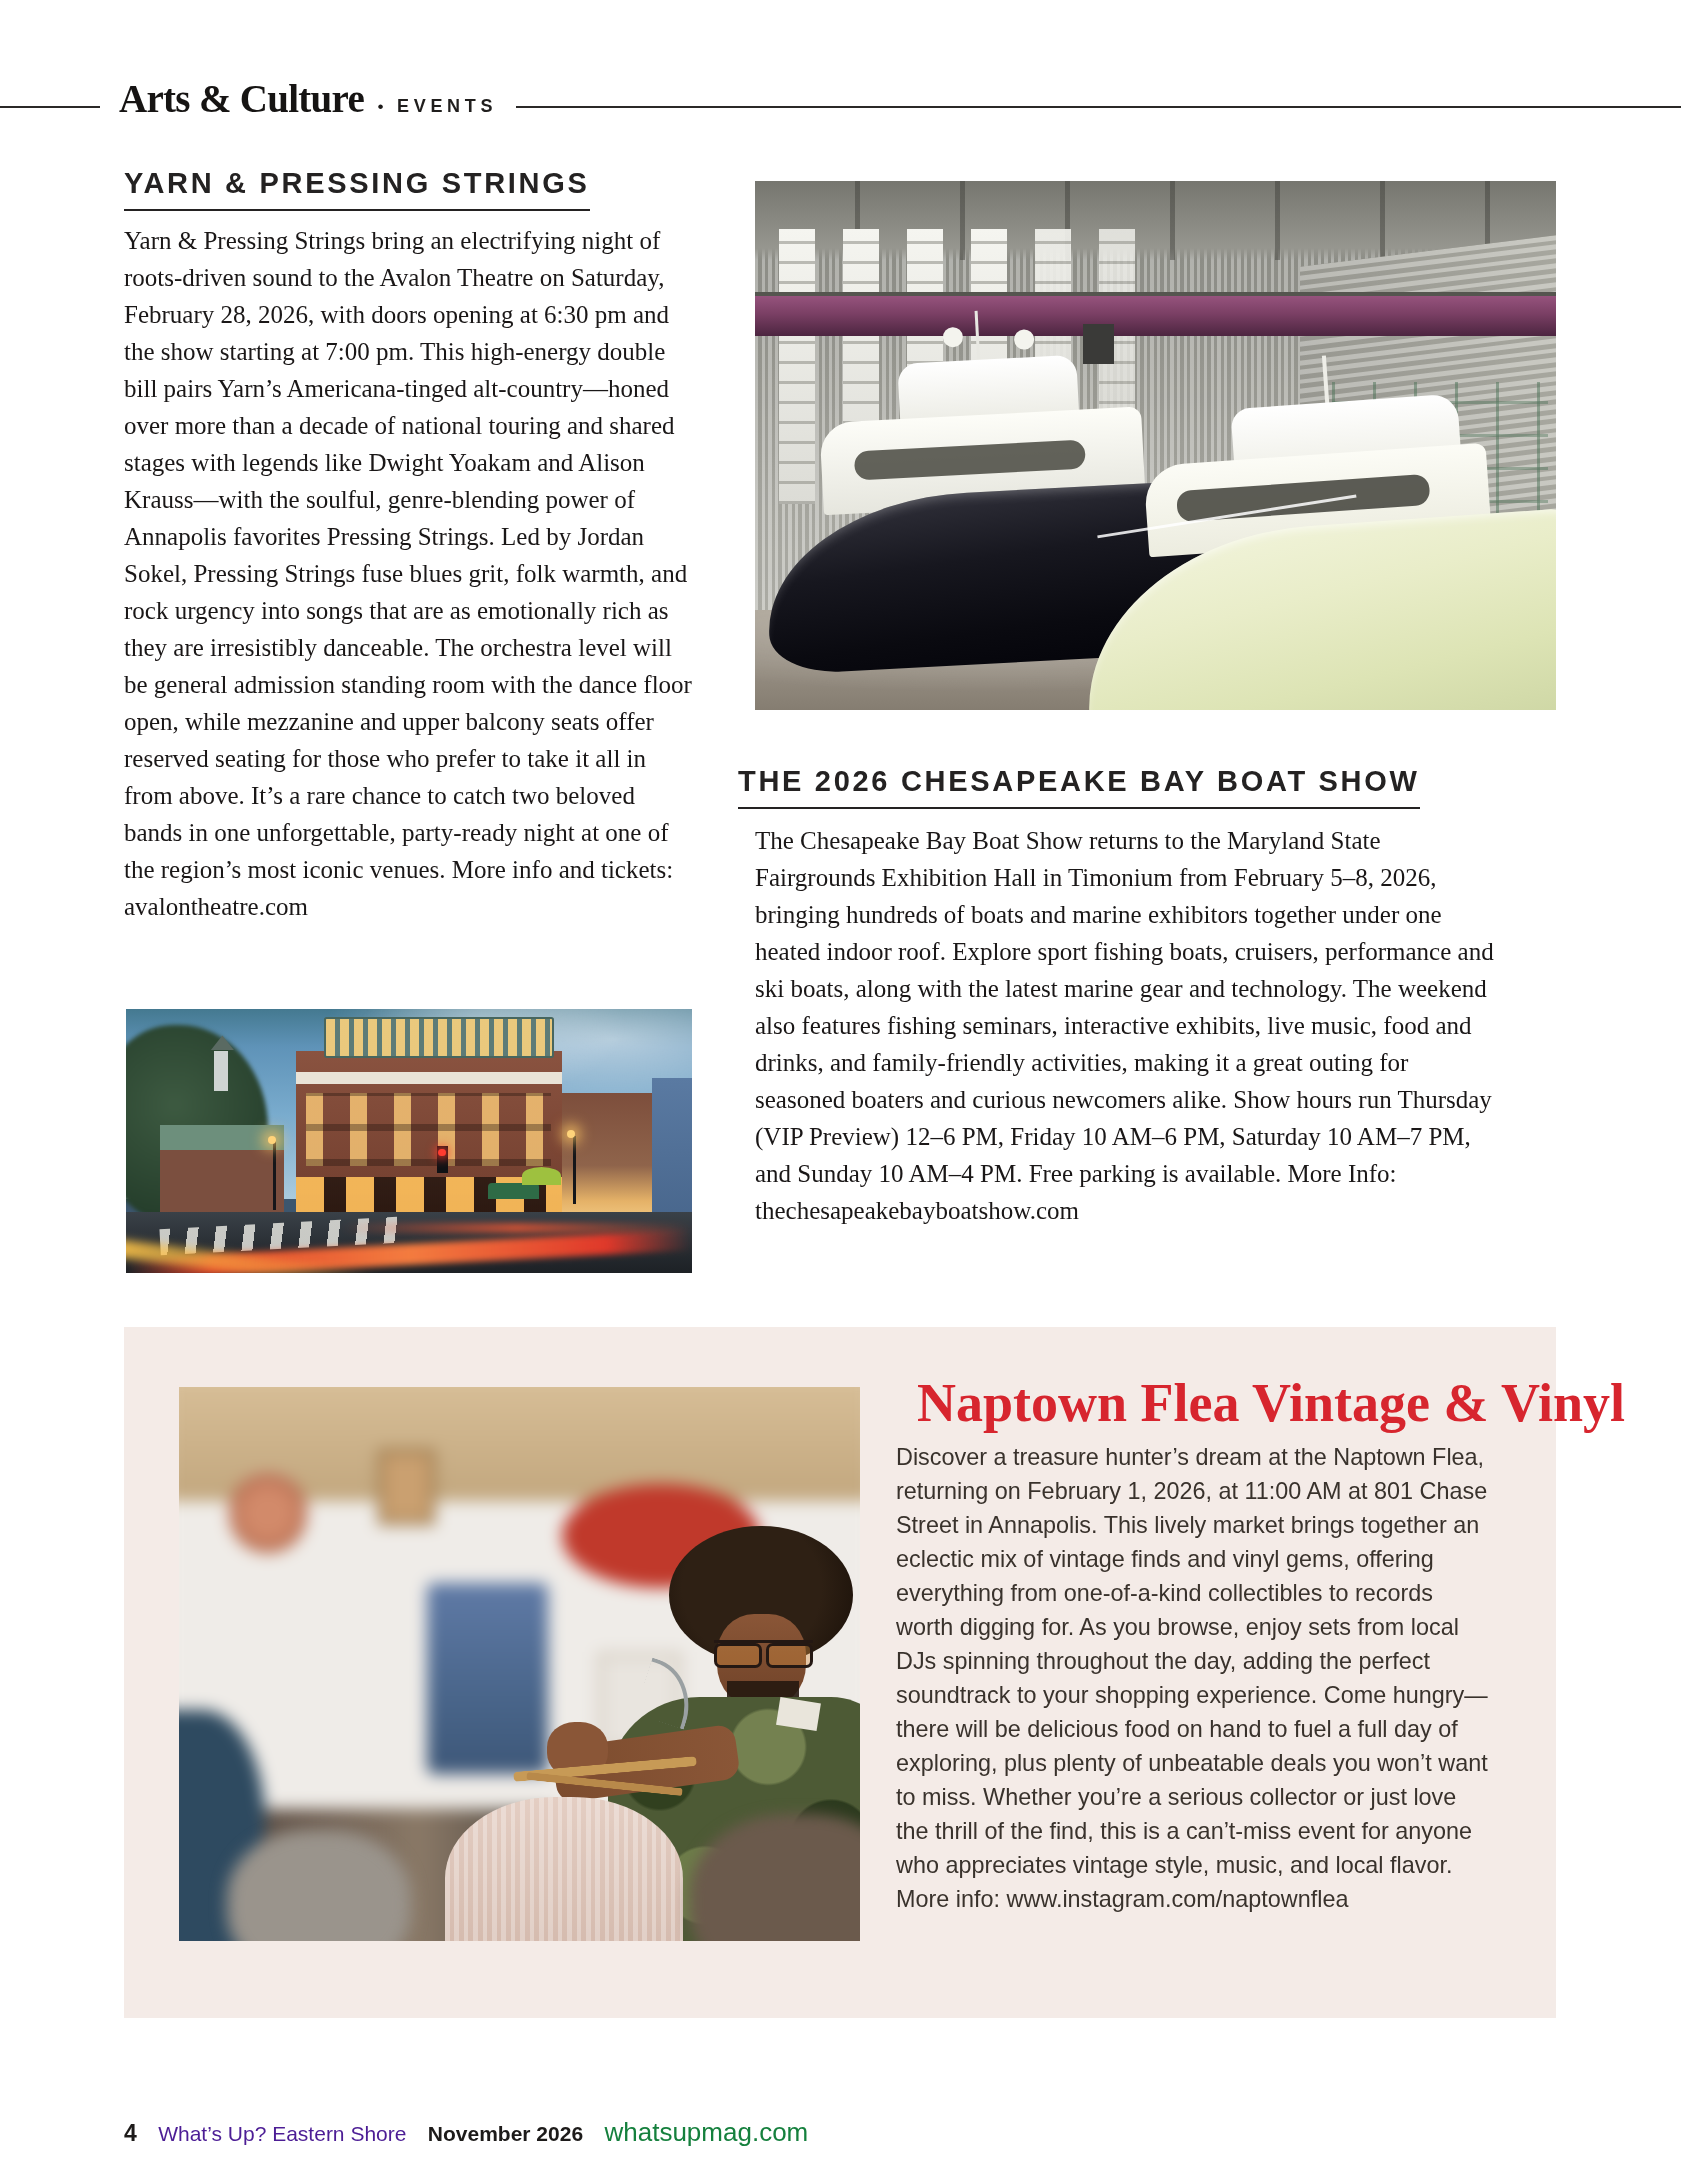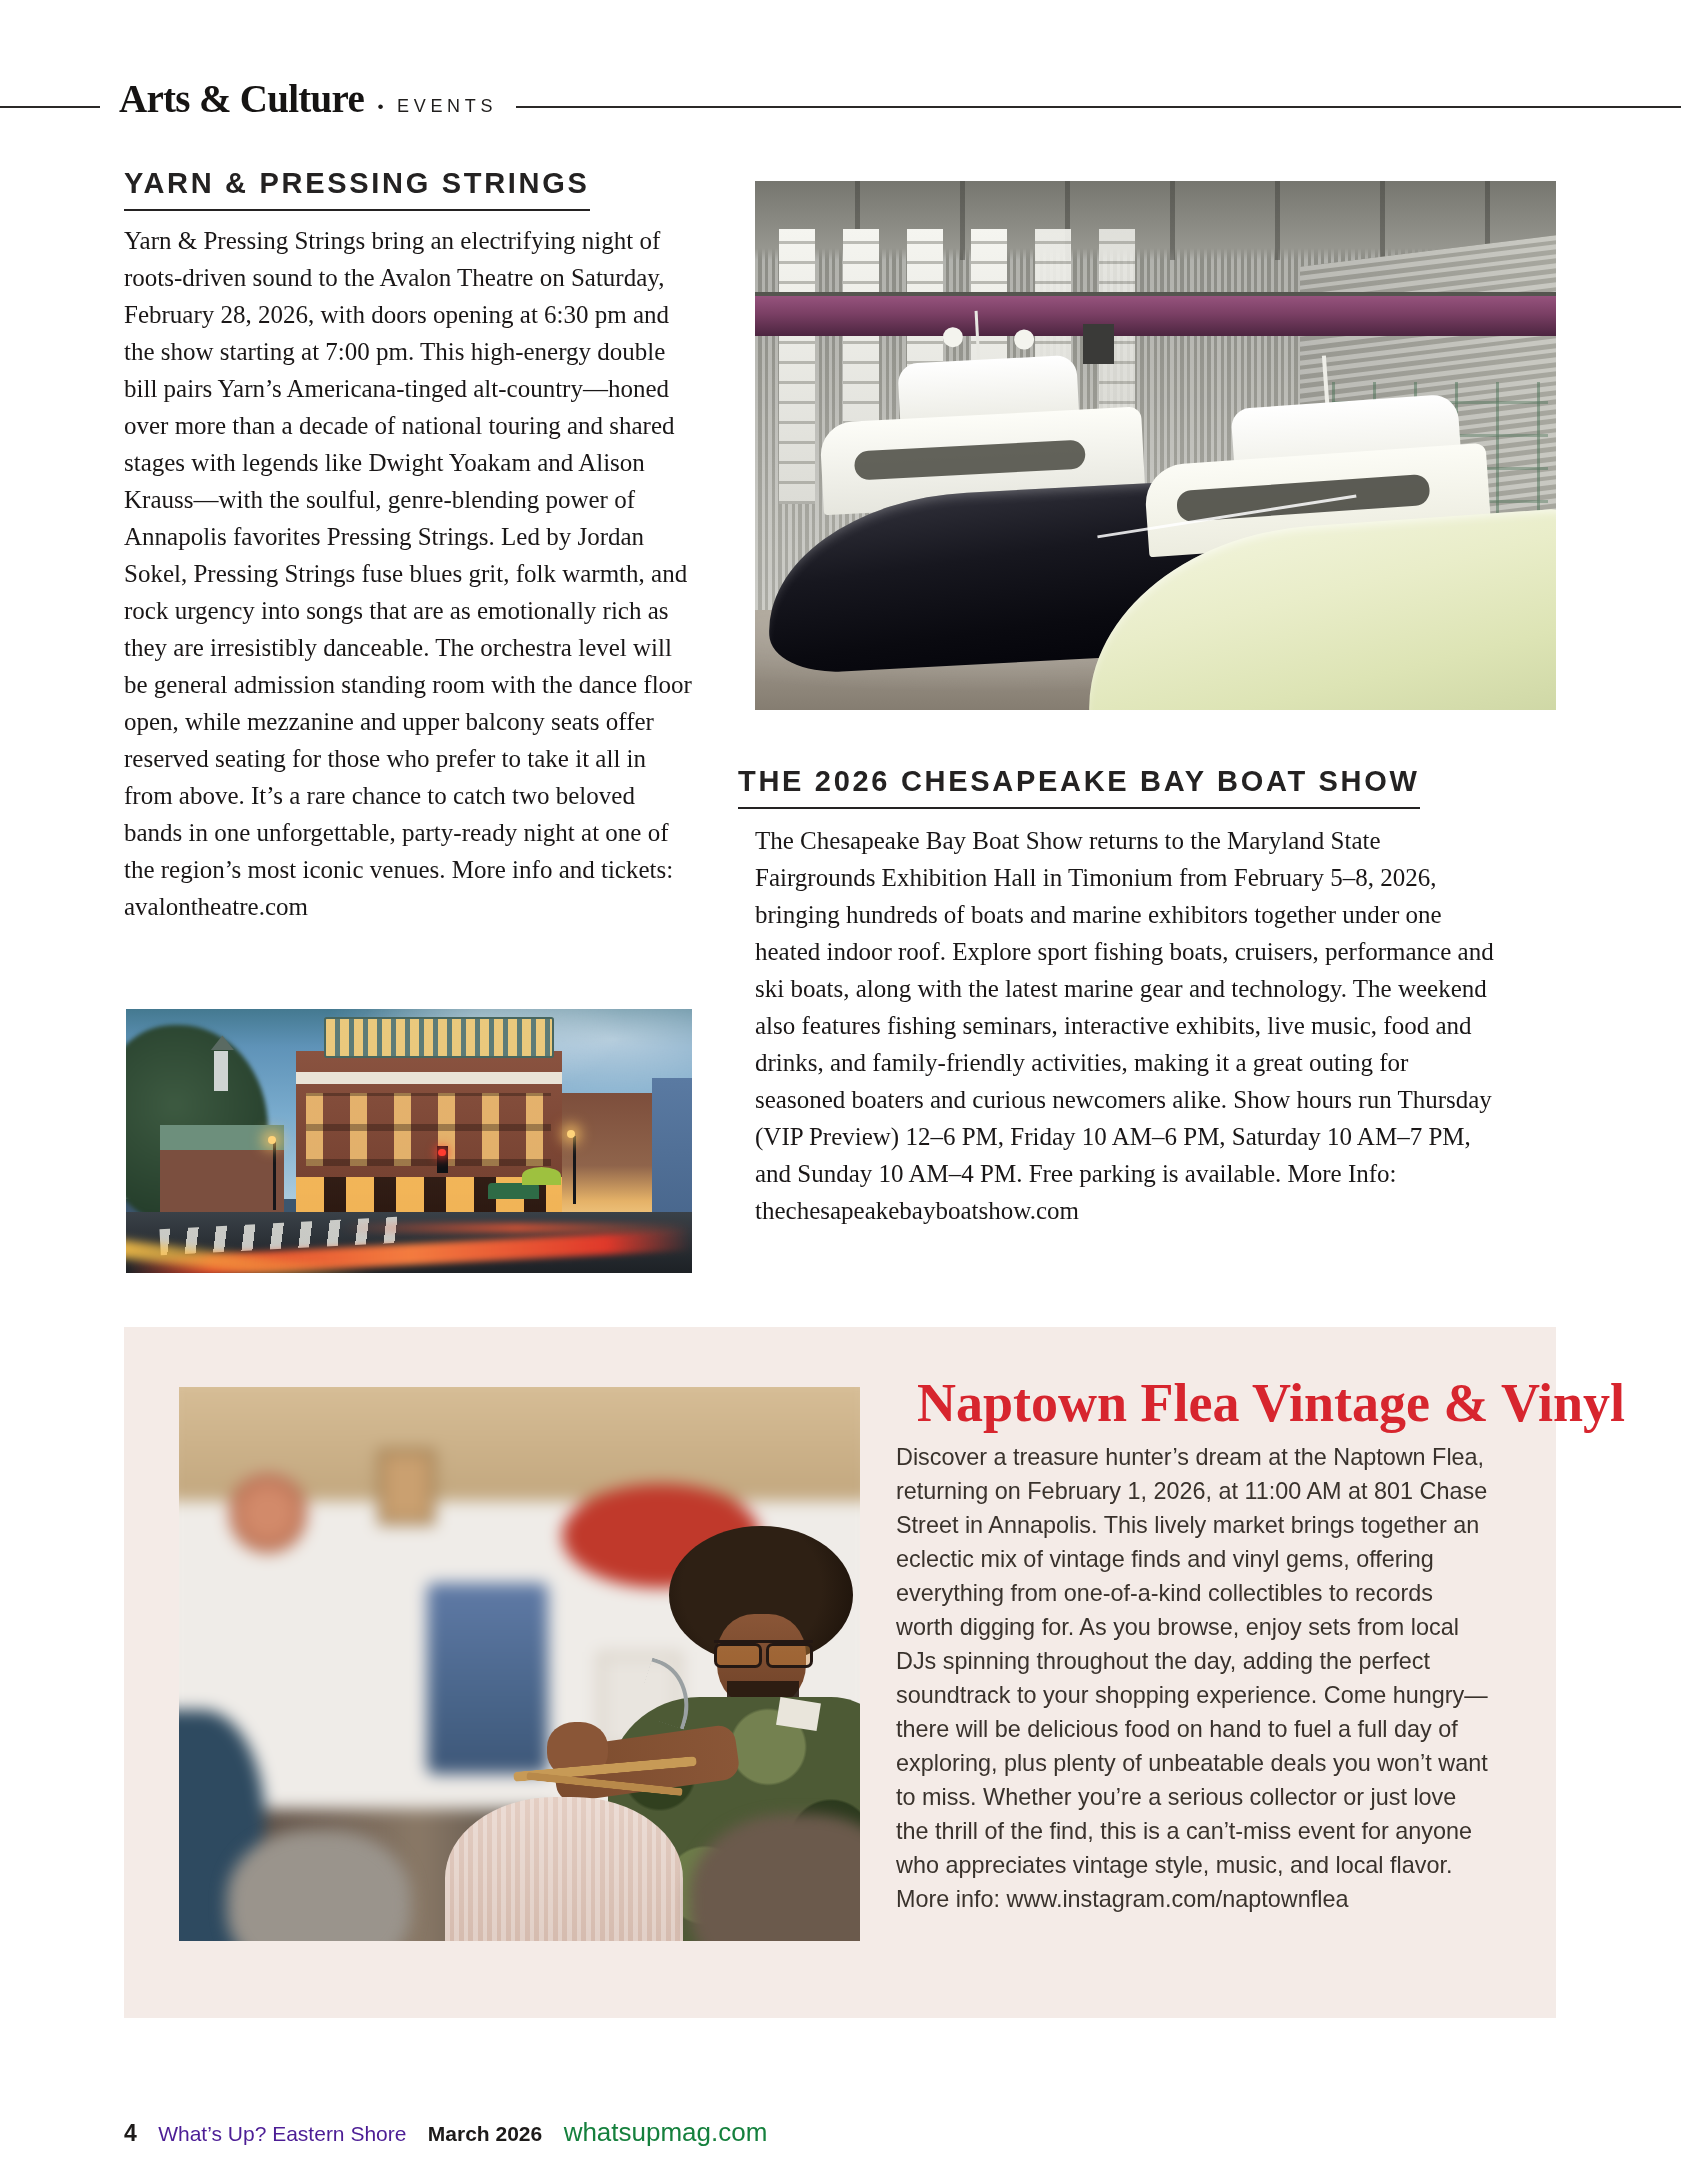--- a/index.html
+++ b/index.html
@@ -6,21 +6,21 @@
   body{width:1681px;height:2183px;position:relative;background:#ffffff;overflow:hidden;
        font-family:"Liberation Sans",sans-serif;}
   .abs{position:absolute;}
 
   
   .kicker-rule{left:0;top:106px;width:1681px;height:0;border-top:2px solid #2b2928;}
   .kicker{left:100px;top:79px;background:#fff;padding:0 19px;display:flex;align-items:baseline;gap:13.4px;}
   .kicker-brand{font-family:"Liberation Serif",serif;font-weight:700;font-size:39px;line-height:1;
                 color:#161413;letter-spacing:-0.7px;}
   .kicker-dot{font-size:17.4px;color:#1c1a19;}
-  .kicker-cat{font-weight:400;font-size:18px;letter-spacing:4.7px;color:#201e1d;}
+  .kicker-cat{font-weight:700;font-size:18px;letter-spacing:4.7px;color:#201e1d;}
 
   
   .h-sans{display:inline-block;font-weight:700;font-size:29px;line-height:1;letter-spacing:2.7px;
           color:#242222;padding-bottom:10.7px;border-bottom:2.7px solid #242222;white-space:nowrap;}
   .serif-body{font-family:"Liberation Serif",serif;font-size:25px;line-height:37px;color:#1a1717;}
   .sans-body{font-size:23.4px;line-height:34px;color:#39322c;}
   .h-red{font-family:"Liberation Serif",serif;font-weight:700;font-size:54px;line-height:1;
          color:#d7252e;transform:scaleX(.75);transform-origin:left top;white-space:nowrap;margin-left:21px;}
 
   
@@ -295,16 +295,16 @@
 </div>
 
 <div class="abs" style="left:896px;top:1376px;">
   <span class="h-red">Naptown Flea Vintage &amp; Vinyl</span>
 </div>
 <div class="abs sans-body" style="left:896px;top:1440px;width:599px;">Discover a treasure hunter’s dream at the Naptown Flea, returning on February 1, 2026, at 11:00 AM at 801 Chase Street in Annapolis. This lively market brings together an eclectic mix of vintage finds and vinyl gems, offering everything from one-of-a-kind collectibles to records worth digging for. As you browse, enjoy sets from local DJs spinning throughout the day, adding the perfect soundtrack to your shopping experience. Come hungry—there will be delicious food on hand to fuel a full day of exploring, plus plenty of unbeatable deals you won’t want to miss. Whether you’re a serious collector or just love the thrill of the find, this is a can’t-miss event for anyone who appreciates vintage style, music, and local flavor. More info: www.instagram.com/naptownflea</div>
 
 <div class="abs footer">
   <span class="pg-num">4</span>
   <span class="ft-mag">What’s Up? Eastern Shore</span>
-  <span class="ft-issue">March 2026</span>
+  <span class="ft-issue">November 2026</span>
   <span class="ft-site">whatsupmag.com</span>
 </div>
 
 
 </body></html>

